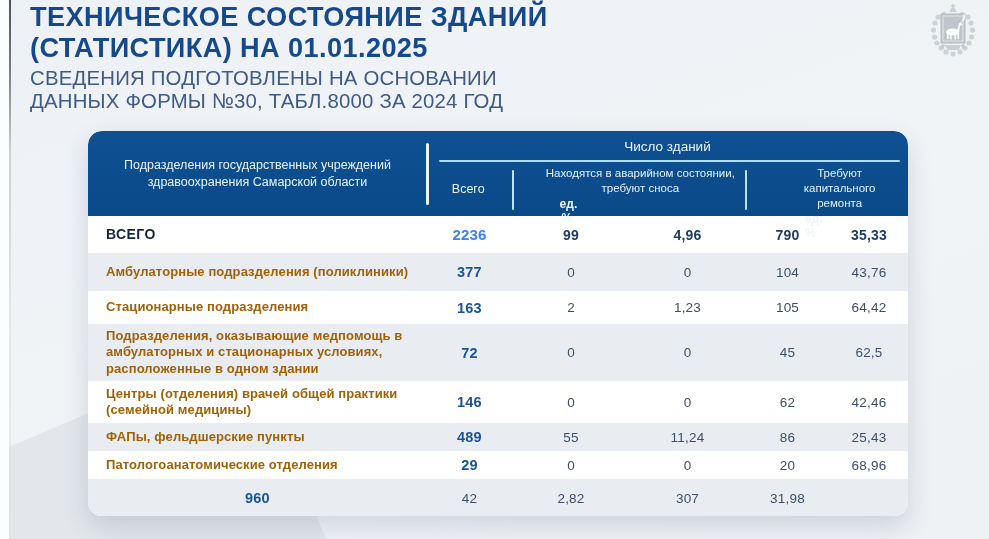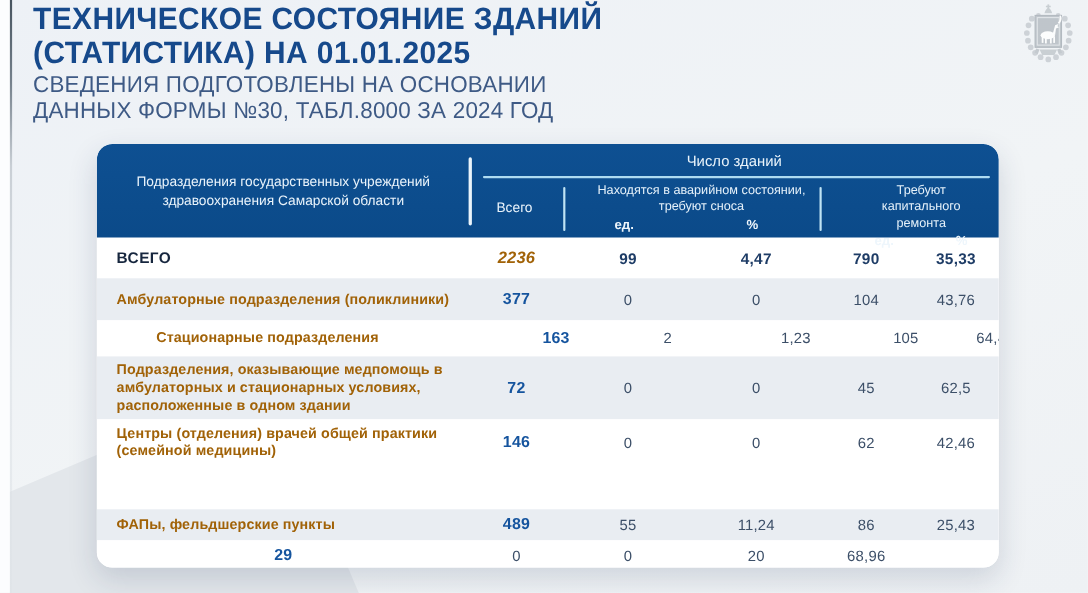--- a/index.html
+++ b/index.html
@@ -61,49 +61,49 @@
   }
   .vdiv{position:absolute;top:8px;height:40px;width:2px;background:#bfe3f4;border-radius:1px;}
   .vdiv.v1{left:85px;}
   .vdiv.v2{left:318px;}
   .ghead{display:flex;flex-direction:column;justify-content:flex-start;}
   .g1{width:270px;}
   .g2{width:141px;}
   .g-label{
     text-align:center;font-size:11.5px;line-height:1.3;padding:4px 14px 0 14px;color:#e5f1fa;
   }
-  .g-sub{display:flex;font-weight:700;font-size:12px;color:#eef6fc;margin-top:1px;}
+  .g-sub{display:flex;font-weight:700;font-size:12px;color:#eef6fc;margin-top:1px;flex-direction:column;}
   .g1 .g-sub span:nth-child(1){width:118px;text-align:center;}
   .g1 .g-sub span:nth-child(2){width:115px;text-align:center;}
   .g2 .g-sub span:nth-child(1){width:85px;text-align:center;}
   .g2 .g-sub span:nth-child(2){width:78px;text-align:center;}
   
   .tbody{background:#fff;}
   .trow{
     display:grid;grid-template-columns:339px 85px 118px 115px 85px 78px;align-items:center;
   }
   .trow:nth-child(even){background:#e9edf2;}
   .trow:nth-child(1){min-height:37px;}
   .trow:nth-child(2){min-height:38px;}
-  .trow:nth-child(3){min-height:33px;padding-left:36px;}
+  .trow:nth-child(3){min-height:33px;}
   .trow:nth-child(4){min-height:57px;}
   .trow:nth-child(5){min-height:42px;}
-  .trow:nth-child(6){min-height:28px;margin-top:40px;}
+  .trow:nth-child(6){min-height:28px;}
   .trow:nth-child(7){min-height:28px;}
   .trow:nth-child(8){min-height:38px;}
   .cell{
     text-align:center;font-size:13.5px;color:#3c4f68;font-weight:400;letter-spacing:.2px;
   }
   .cell.label{
     text-align:left;padding:3px 8px 3px 18px;font-weight:700;color:#a16207;
     font-size:13px;line-height:1.25;letter-spacing:.1px;
   }
   .cell.total{font-weight:700;color:#15549e;font-size:14.5px;}
   .trow.first-row .cell{font-weight:700;color:#1e3c66;font-size:14px;}
-  .trow.first-row .cell.total{color:#a16207;font-size:15px;font-style:italic;}
+  .trow.first-row .cell.total{color:#3b82f6;font-size:15px;}
   .trow.first-row .cell.label{color:#16263e;letter-spacing:.4px;}
 </style>
 </head>
 <body>
 
 <div class="bg-corner"></div>
 <div class="edge-white"></div>
 <div class="edge-line"></div>
 
 <div class="titles">
@@ -190,21 +190,21 @@
         </div>
       </div>
     </div>
   </div>
 
   <div class="tbody">
     <div class="trow first-row">
       <div class="cell label">ВСЕГО</div>
       <div class="cell total">2236</div>
       <div class="cell">99</div>
-      <div class="cell">4,47</div>
+      <div class="cell">4,96</div>
       <div class="cell">790</div>
       <div class="cell">35,33</div>
     </div>
     <div class="trow">
       <div class="cell label">Амбулаторные подразделения (поликлиники)</div>
       <div class="cell total">377</div>
       <div class="cell">0</div>
       <div class="cell">0</div>
       <div class="cell">104</div>
       <div class="cell">43,76</div>
@@ -235,20 +235,21 @@
     </div>
     <div class="trow">
       <div class="cell label">ФАПы, фельдшерские пункты</div>
       <div class="cell total">489</div>
       <div class="cell">55</div>
       <div class="cell">11,24</div>
       <div class="cell">86</div>
       <div class="cell">25,43</div>
     </div>
     <div class="trow">
+      <div class="cell label">Патологоанатомические отделения</div>
       <div class="cell total">29</div>
       <div class="cell">0</div>
       <div class="cell">0</div>
       <div class="cell">20</div>
       <div class="cell">68,96</div>
     </div>
     <div class="trow">
       <div class="cell total">960</div>
       <div class="cell">42</div>
       <div class="cell">2,82</div>

